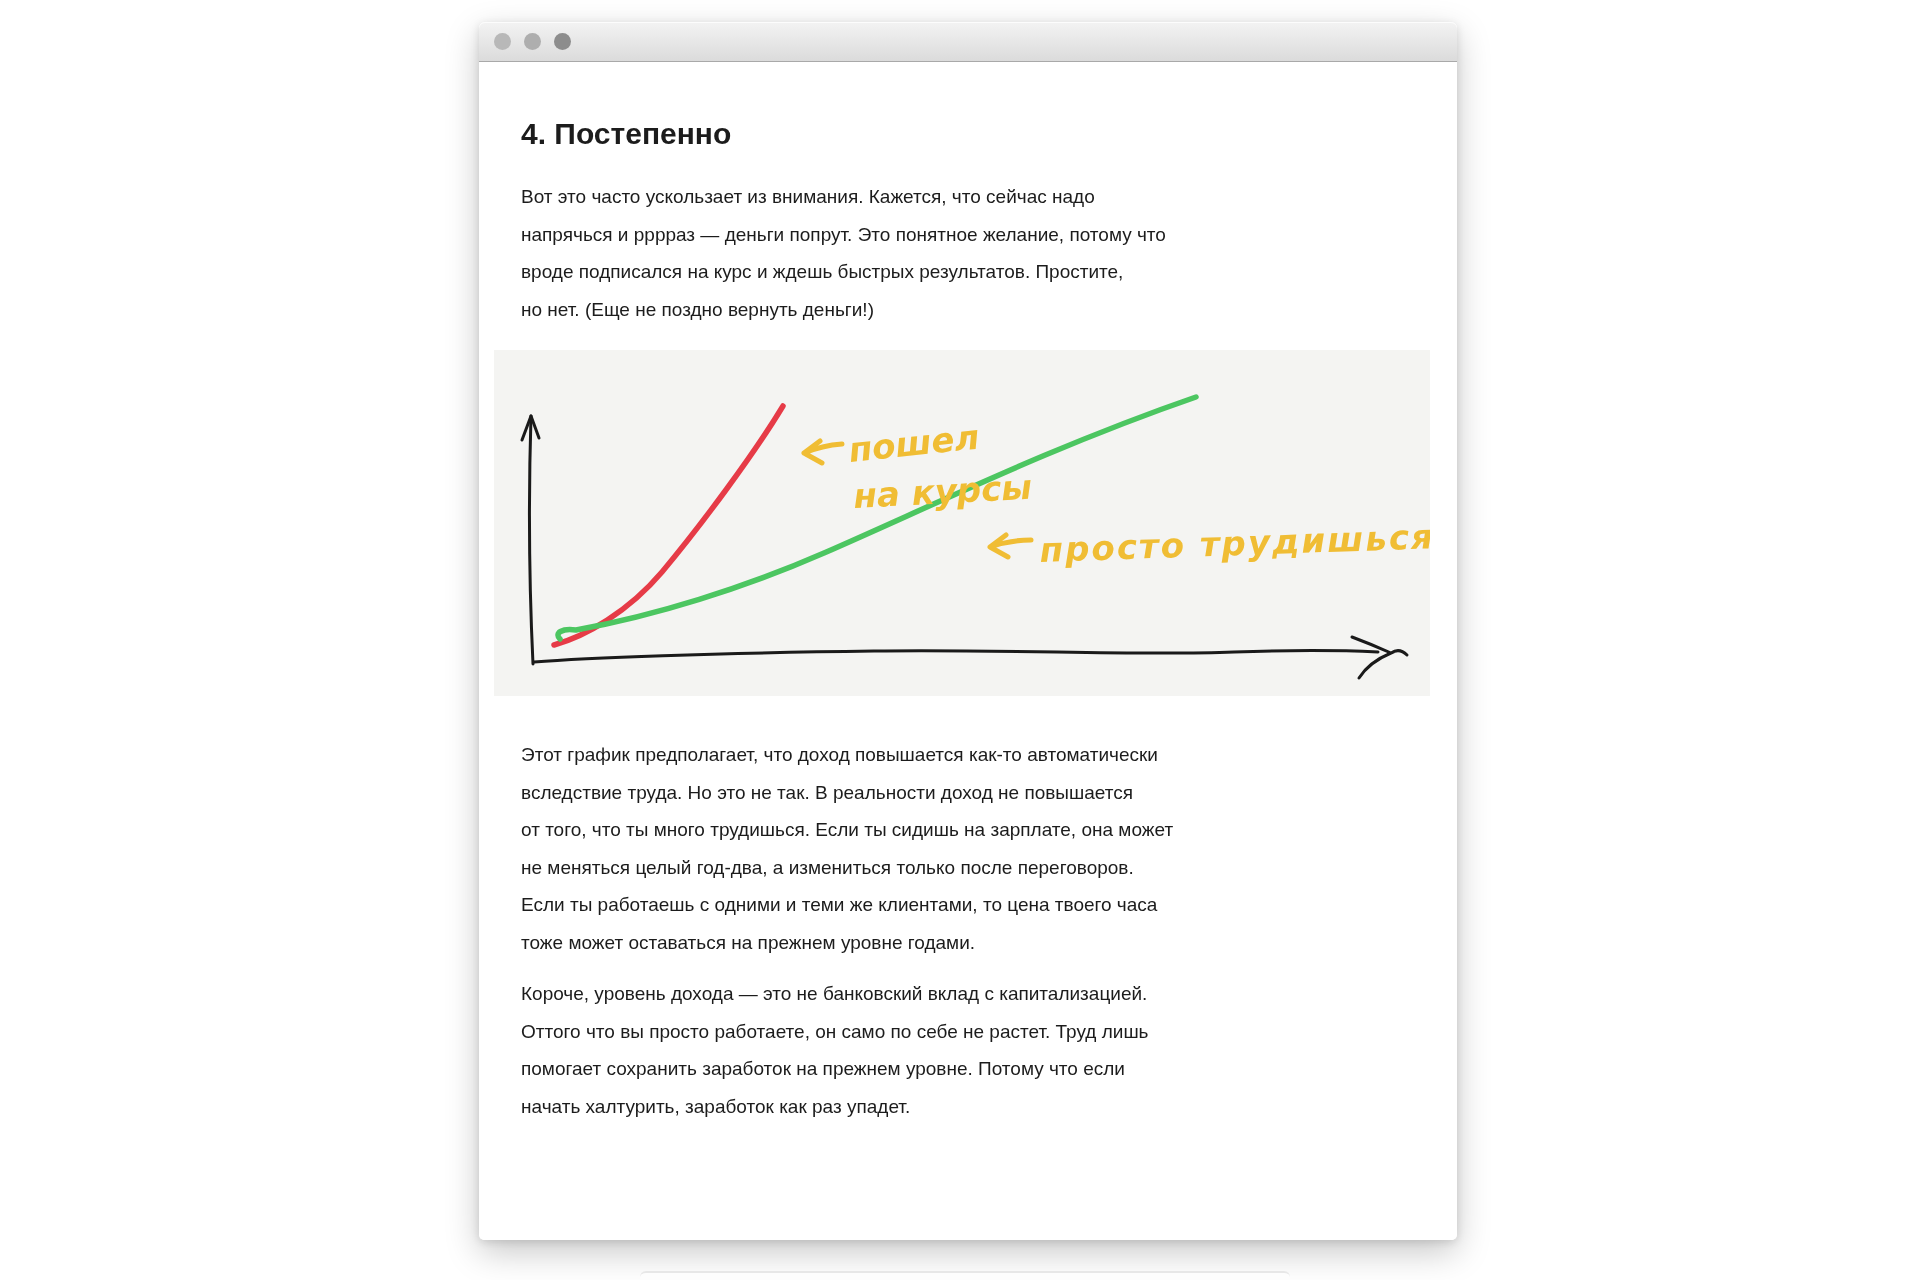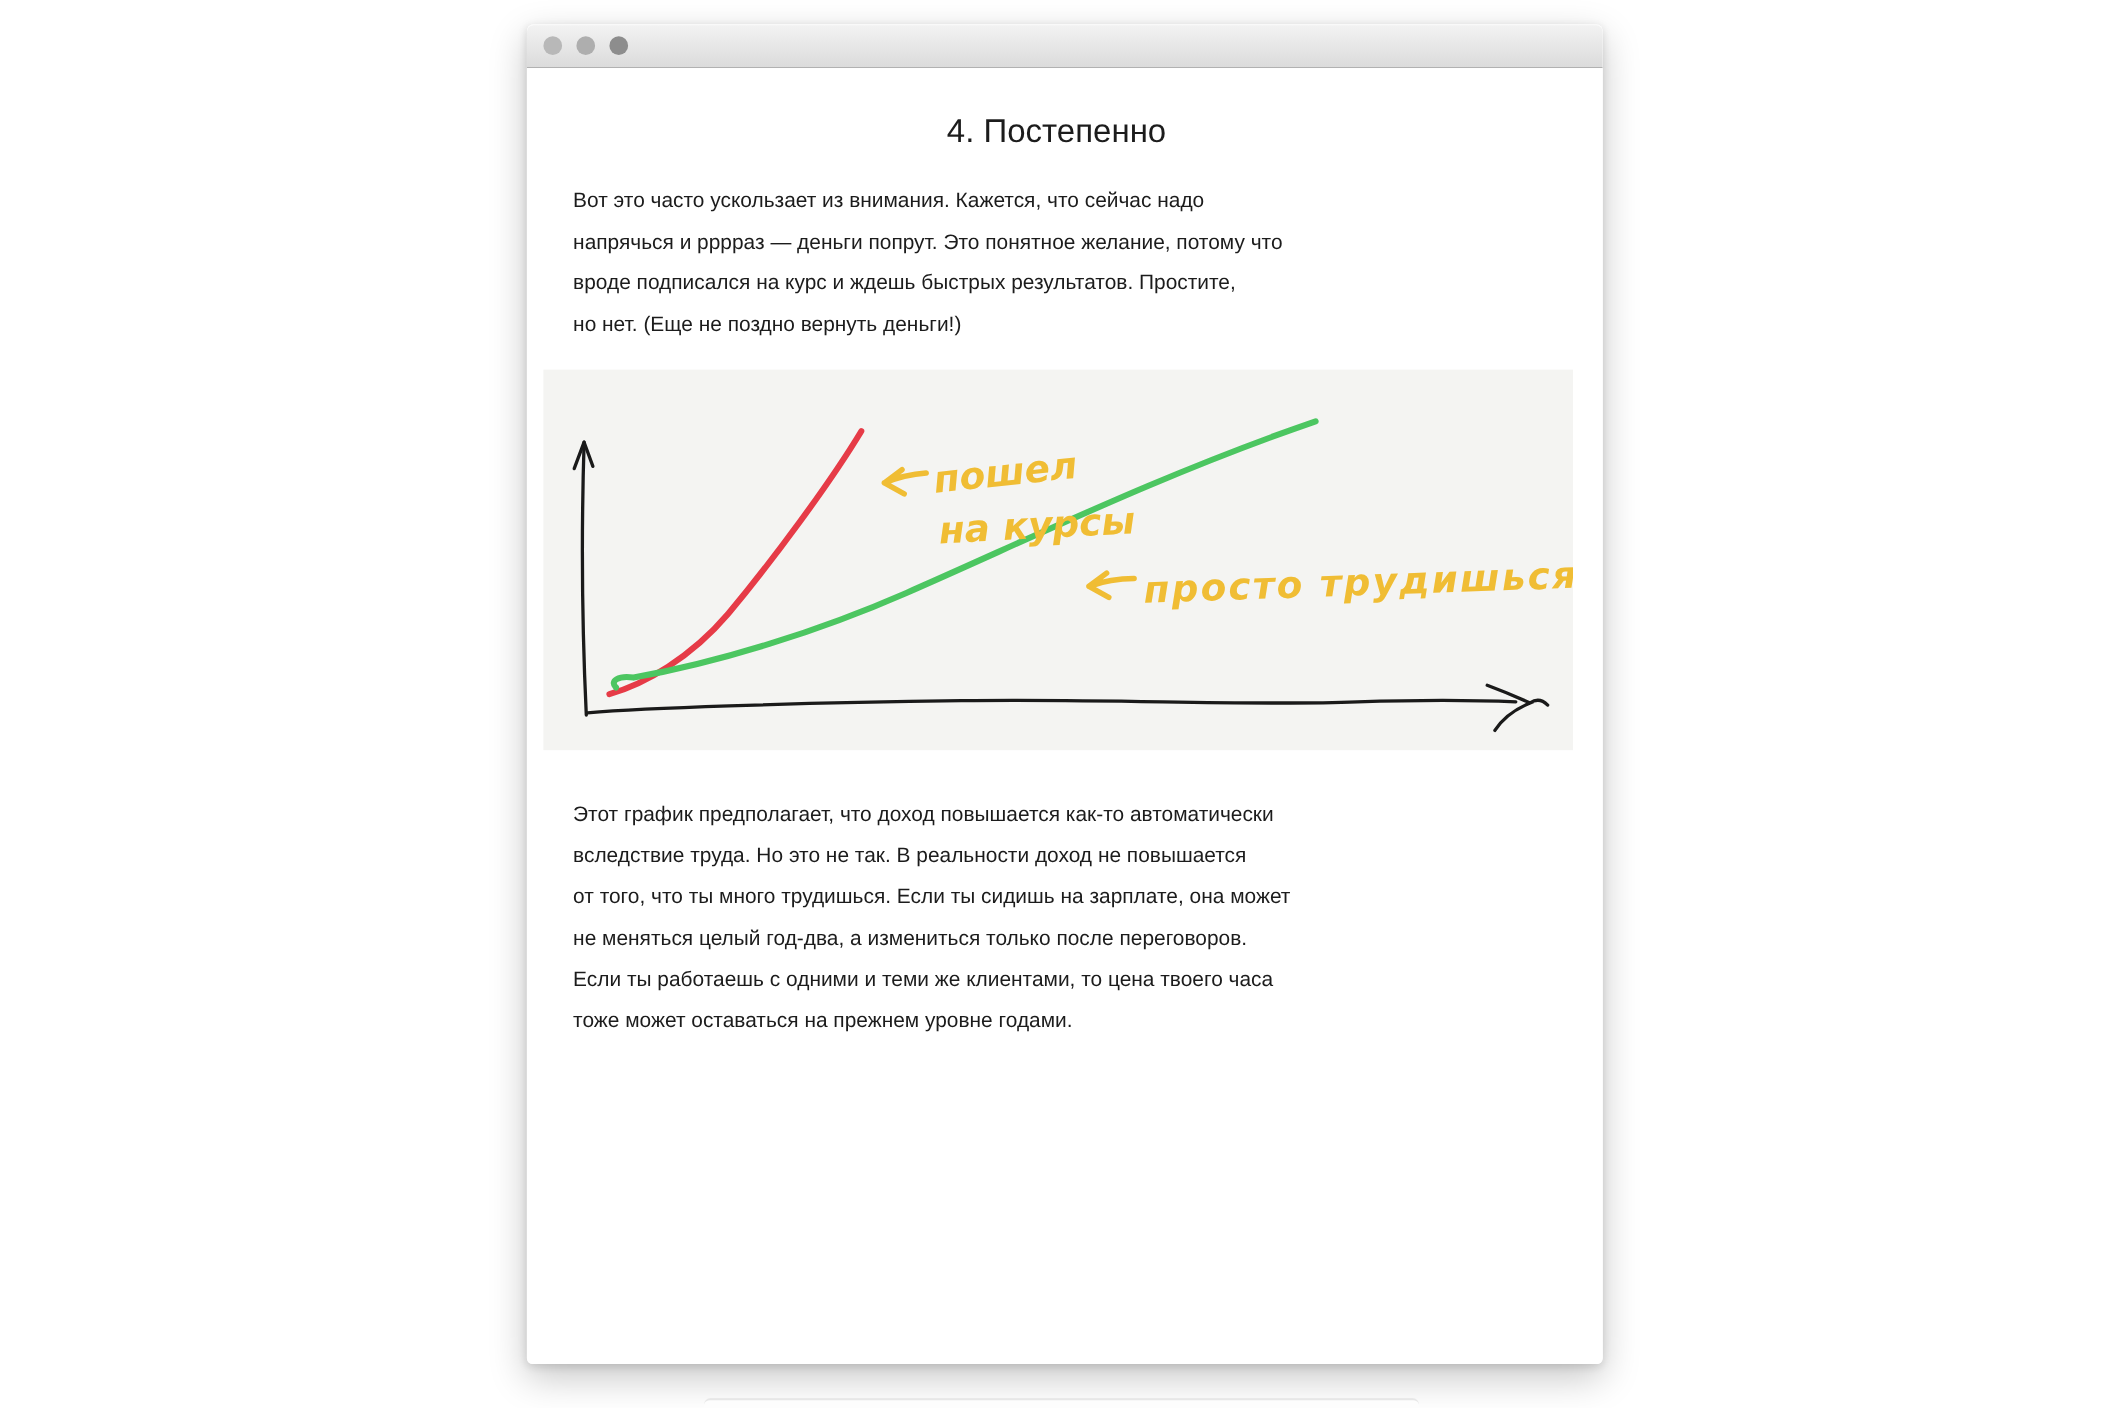--- a/index.html
+++ b/index.html
@@ -17,21 +17,21 @@
     border-bottom: 1px solid #a9a9a9;
     border-radius: 6px 6px 0 0;
     box-shadow: inset 0 1px 0 #fcfcfc;
   }
   .dot { width: 17px; height: 17px; border-radius: 50%; }
 
   .page {
     background: #ffffff; height: 1178px; border-radius: 0 0 5px 5px;
     padding: 40px 57px 0 42px; color: #1c1c1c;
   }
-  .page h1 { font-size: 30px; line-height: 36px; font-weight: normal; margin: 0 0 26px; text-align: center; }
+  .page h1 { font-size: 30px; line-height: 36px; font-weight: bold; margin: 14px 0 26px; }
   .page p  { font-size: 19px; line-height: 37.5px; margin: 0 0 14px; white-space: pre-line; }
 
   figure.sketch {
     width: 936px; height: 346px; margin: 22px 0 40px -27px;
     background: #f4f4f2;
   }
   .annot { font-family: "DejaVu Sans", sans-serif; font-style: italic; font-weight: bold;
            font-size: 34px; }
 
   .next-card-edge {
@@ -78,16 +78,20 @@
         <text class="annot" x="546" y="212" fill="#f0bd34" letter-spacing="2" transform="rotate(-2 546 212)">просто трудишься</text>
       </svg>
     </figure>
 
     <p>Этот график предполагает, что доход повышается как-то автоматически
 вследствие труда. Но это не так. В реальности доход не повышается
 от того, что ты много трудишься. Если ты сидишь на зарплате, она может
 не меняться целый год-два, а измениться только после переговоров.
 Если ты работаешь с одними и теми же клиентами, то цена твоего часа
 тоже может оставаться на прежнем уровне годами.</p>
+    <p>Короче, уровень дохода — это не банковский вклад с капитализацией.
+Оттого что вы просто работаете, он само по себе не растет. Труд лишь
+помогает сохранить заработок на прежнем уровне. Потому что если
+начать халтурить, заработок как раз упадет.</p>
   </div>
 </div>
 
 <div class="next-card-edge"></div>
 
 </body></html>

